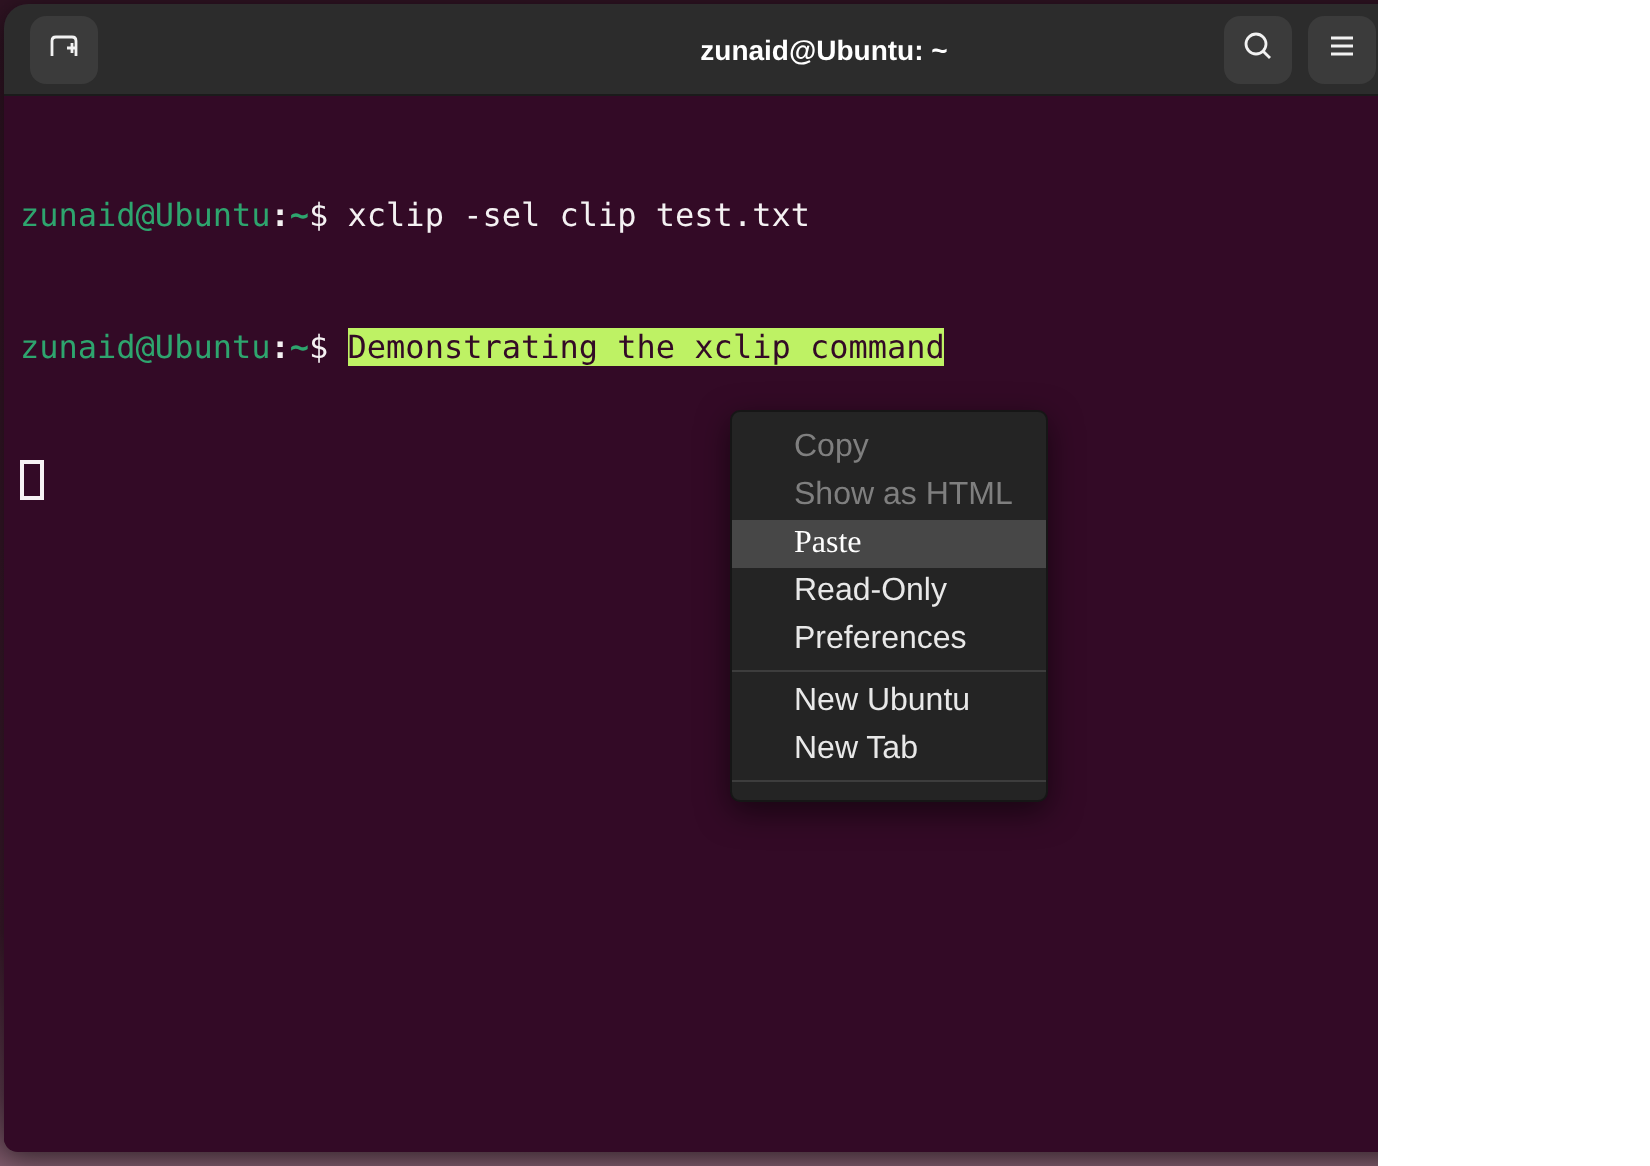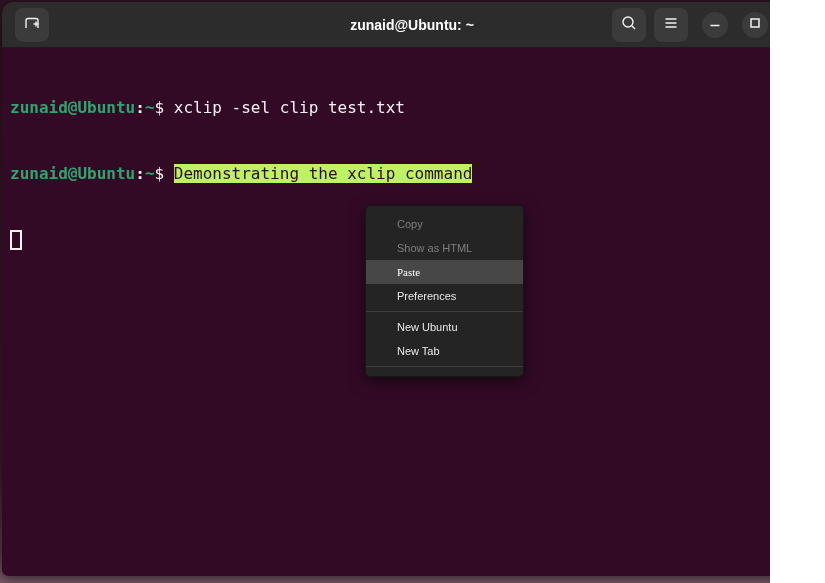--- a/index.html
+++ b/index.html
@@ -1,21 +1,21 @@
 <!DOCTYPE html>
 <html><head>
 <meta charset="utf-8">
 <style>
   * { margin: 0; padding: 0; box-sizing: border-box; }
   html, body { width: 825px; height: 583px; overflow: hidden; }
   body { font-family: "Liberation Sans", sans-serif; }
 
   .desktop {
     position: relative;
-    width: 770px; height: 583px;
+    width: 689px; height: 583px;
     background: linear-gradient(to bottom, #2e1322 0%, #3a1a2b 80%, #5c3a4c 94%, #7d5a6a 100%);
     overflow: hidden;
   }
 
   .window {
     position: absolute;
     left: 2px; top: 2px;
     width: 820px; height: 574px;
     border-radius: 12px 12px 7px 7px;
     overflow: hidden;
@@ -76,21 +76,21 @@
     height: 527px;
     background: #330a26;
     padding: 5px 8px 0 8px;
     font-family: "DejaVu Sans Mono", "Liberation Mono", monospace;
     font-size: 16px;
     line-height: 22px;
     white-space: pre;
     color: #ffffff;
   }
   .term-line { height: 22px; }
-  .p-user { color: #2ea56e; font-weight: bold; }
+  .p-user { color: #2ea56e; font-weight: normal; }
   .p-colon { color: #f4f1f2; font-weight: bold; }
   .p-dir { color: #2ea56e; font-weight: bold; }
   .p-dollar { color: #f4f1f2; }
   .cmd { color: #f4f1f2; margin-top: 36px; }
   .cmd-selected {
     background: #bef264;
     color: #330a26;
   }
   .cursor-line { margin-top: 1px; height: 22px; }
   .cursor-hollow {
@@ -111,21 +111,21 @@
   
   .context-menu {
     position: absolute;
     left: 363px; top: 203px;
     width: 159px;
     background: #242424;
     border: 1px solid #161616;
     border-radius: 5px;
     padding: 6px 0;
     box-shadow: 0 5px 16px rgba(0,0,0,0.55);
-    font-size: 11px;
+    font-size: 16px;
     color: #e8e8e8;
   }
   .menu-item {
     height: 24px;
     line-height: 24px;
     padding-left: 31px;
     cursor: pointer;
   }
   .menu-item.disabled { color: #7f7f7f; cursor: default; }
   .menu-item.active { background: #474747; color: #ffffff; font-family: Liberation Serif, serif; }
@@ -198,20 +198,21 @@
       <div class="term-line"><span class="p-user">zunaid@Ubuntu</span><span class="p-colon">:</span><span class="p-dir">~</span><span class="p-dollar">$ </span><span class="cmd cmd-selected">Demonstrating the xclip command</span></div>
       <div class="term-line cursor-line"><span class="cursor-hollow"></span></div>
 
       <div class="scroll-thumb"></div>
     </div>
 
     <div class="context-menu">
       <div class="menu-item disabled">Copy</div>
       <div class="menu-item disabled">Show as HTML</div>
       <div class="menu-item active">Paste</div>
+      <div class="menu-item">Read-Only</div>
       <div class="menu-item">Preferences</div>
       <div class="menu-sep"></div>
       <div class="menu-item">New Ubuntu</div>
       <div class="menu-item">New Tab</div>
       <div class="menu-sep"></div>
     </div>
 
   </div>
 </div>
 

